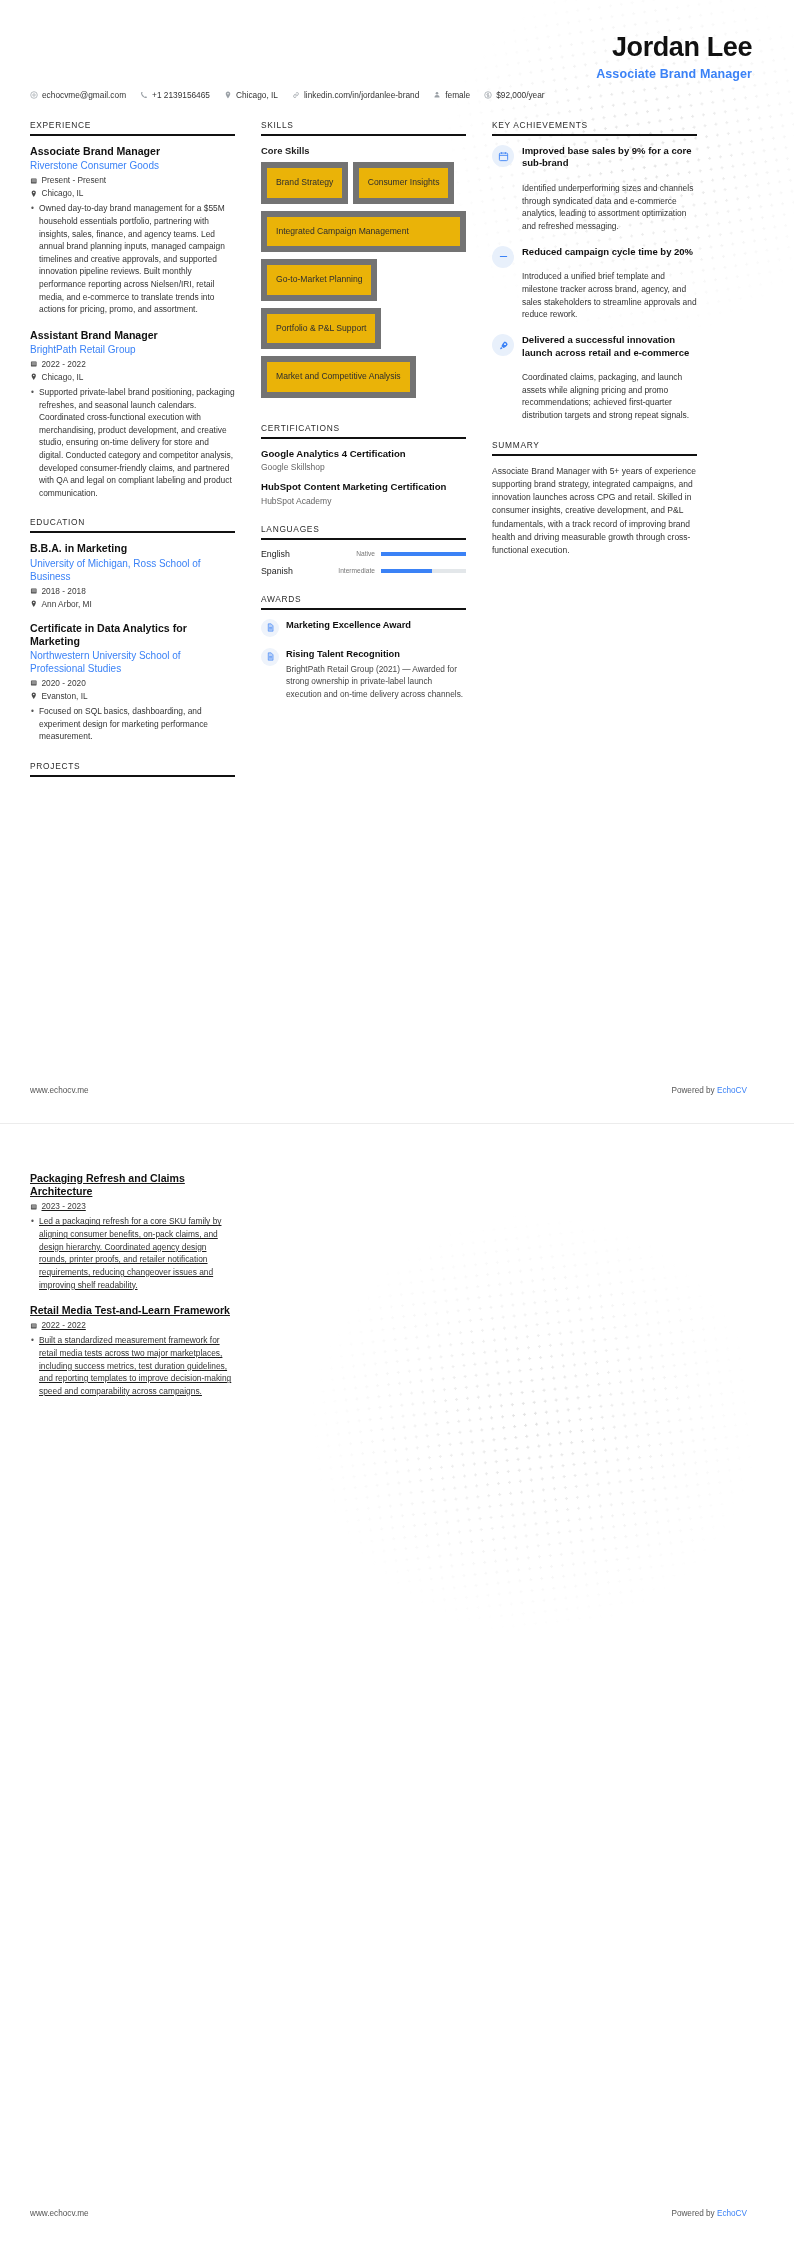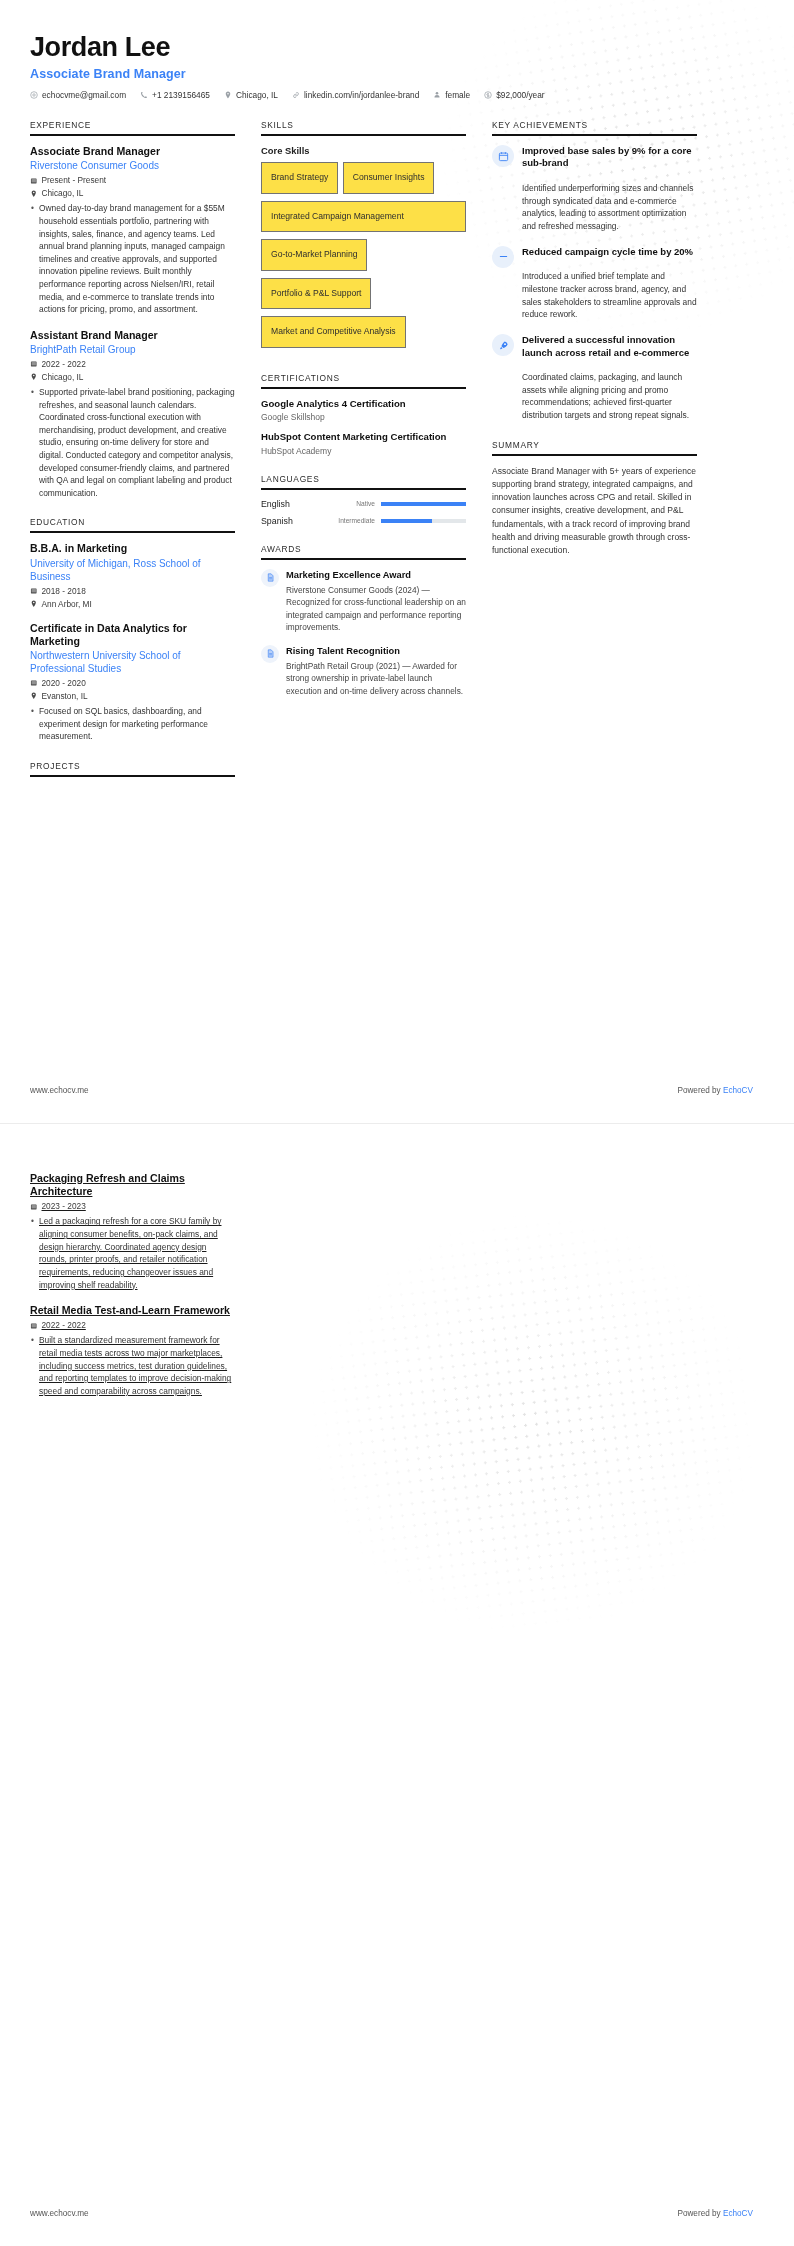--- a/index.html
+++ b/index.html
@@ -36,21 +36,21 @@
   }
   .dots.p2 {
     top: 20px; right: -40px;
     width: 600px; height: 560px;
     -webkit-mask-image: radial-gradient(closest-side, rgba(0,0,0,.9), rgba(0,0,0,0) 75%);
     mask-image: radial-gradient(closest-side, rgba(0,0,0,.9), rgba(0,0,0,0) 75%);
     transform: rotate(-6deg);
   }
 
   
-  .header { padding: 32px 42px 0 30px; position: relative; z-index: 2; }
+  .header { padding: 32px 42px 0 30px; position: relative; z-index: 2; text-align: right; }
   .name {
     font-size: 27px;
     font-weight: 700;
     letter-spacing: -0.4px;
     line-height: 1.15;
     color: #111;
   }
   .role {
     margin-top: 4px;
     font-size: 12.5px;
@@ -133,28 +133,28 @@
   }
 
   
   .subhead {
     font-size: 9.4px;
     font-weight: 600;
     color: #222;
     margin-bottom: 6px;
   }
   .chip {
-    border: 1px solid #737373;
+    border: 6px solid #737373;
     padding: 9px 9px;
     font-size: 8.6px;
     color: #2e2e2e;
     margin-bottom: 7px;
     display: inline-block;
     line-height: 1.35;
-    background: #fde047;
+    background: #eab308;
   }
   .chip.wide { display: block; }
 
   
   .cert { margin-bottom: 9px; }
   .cert-name { font-size: 9.6px; font-weight: 700; color: #111; line-height: 1.3; }
   .cert-issuer { font-size: 8.5px; color: #666; margin-top: 2px; }
 
   
   .lang-row {
@@ -186,21 +186,21 @@
     color: #3b82f6;
   }
   .ach-ico svg { width: 11px; height: 11px; display: block; fill: currentColor; }
   .ach-title { font-size: 9.5px; font-weight: 700; color: #111; line-height: 1.3; }
   .ach-desc { font-size: 8.4px; color: #333; line-height: 1.52; margin-top: 12px; }
 
   .summary-text { font-size: 8.5px; line-height: 1.55; color: #333; }
 
   
   .footer {
-    position: absolute; left: 0; right: 11px; bottom: 28px;
+    position: absolute; left: 0; right: 17px; bottom: 28px;
     display: flex; justify-content: space-between;
     padding: 0 30px;
     font-size: 8.2px; color: #555;
     z-index: 3;
   }
   .footer .brand { color: #555; }
   .footer .brand b { color: #3b82f6; font-weight: 400; }
 
   
   .page2-body { padding: 48px 30px 0 30px; position: relative; z-index: 2; text-decoration: underline; }
@@ -457,21 +457,20 @@
         <div class="award">
           <span class="award-ico">
               <svg viewBox="0 0 16 16">
                 <path d="M4 1.5h5.2L12.5 5v9.5H4z" fill="currentColor" opacity=".3"></path>
                 <path d="M4 1.5h5.2L12.5 5v9.5H4z" fill="none" stroke="currentColor" stroke-width="1.1"></path>
                 <path d="M5.6 8.2h5M5.6 10.4h5" stroke="currentColor" stroke-width="1" fill="none"></path>
               </svg>
             </span>
           <div>
             <div class="award-title">Marketing Excellence Award</div>
-            <div class="award-desc">Riverstone Consumer Goods (2024) — Recognized for cross-functional leadership on an integrated campaign and performance reporting improvements.</div>
           </div>
         </div>
 
         <div class="award">
           <span class="award-ico">
               <svg viewBox="0 0 16 16">
                 <path d="M4 1.5h5.2L12.5 5v9.5H4z" fill="currentColor" opacity=".3"></path>
                 <path d="M4 1.5h5.2L12.5 5v9.5H4z" fill="none" stroke="currentColor" stroke-width="1.1"></path>
                 <path d="M5.6 8.2h5M5.6 10.4h5" stroke="currentColor" stroke-width="1" fill="none"></path>
               </svg>

